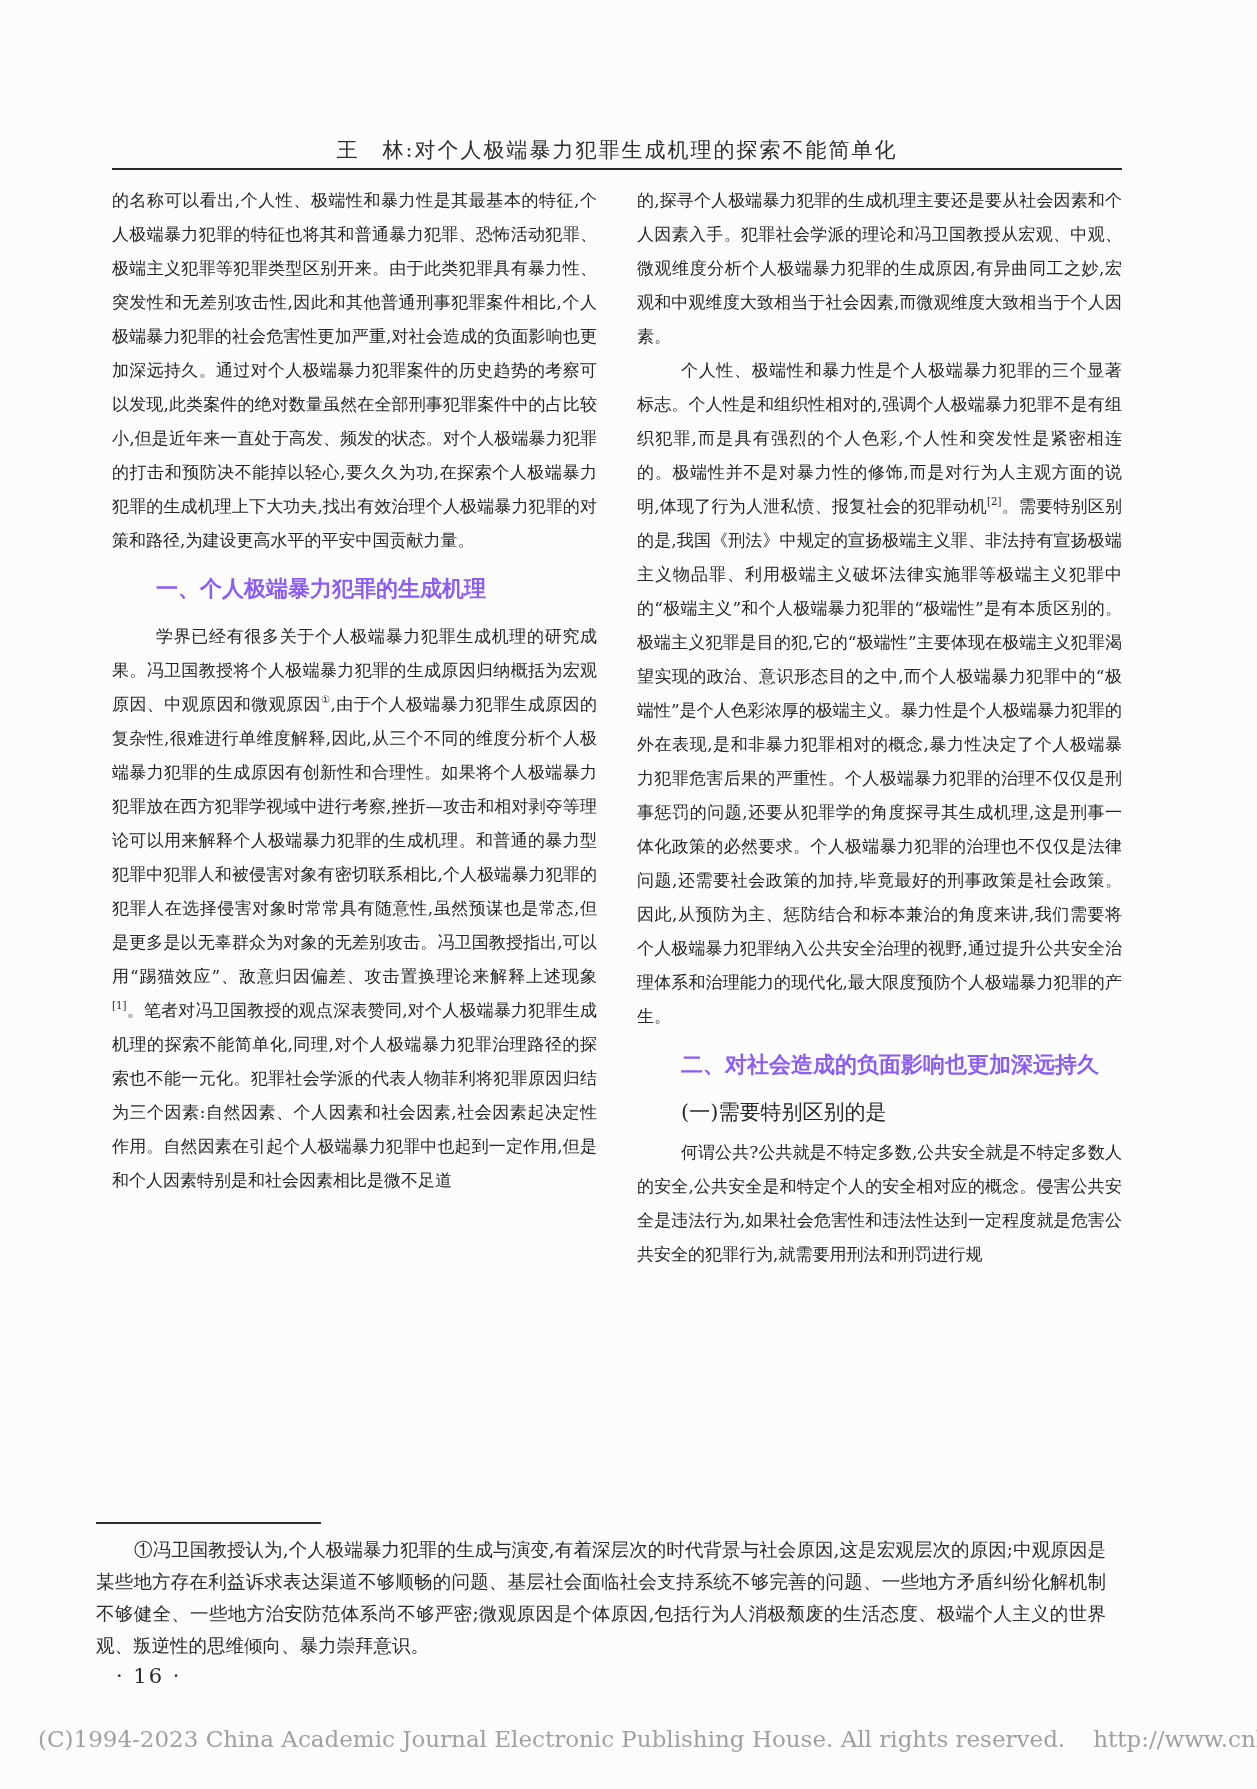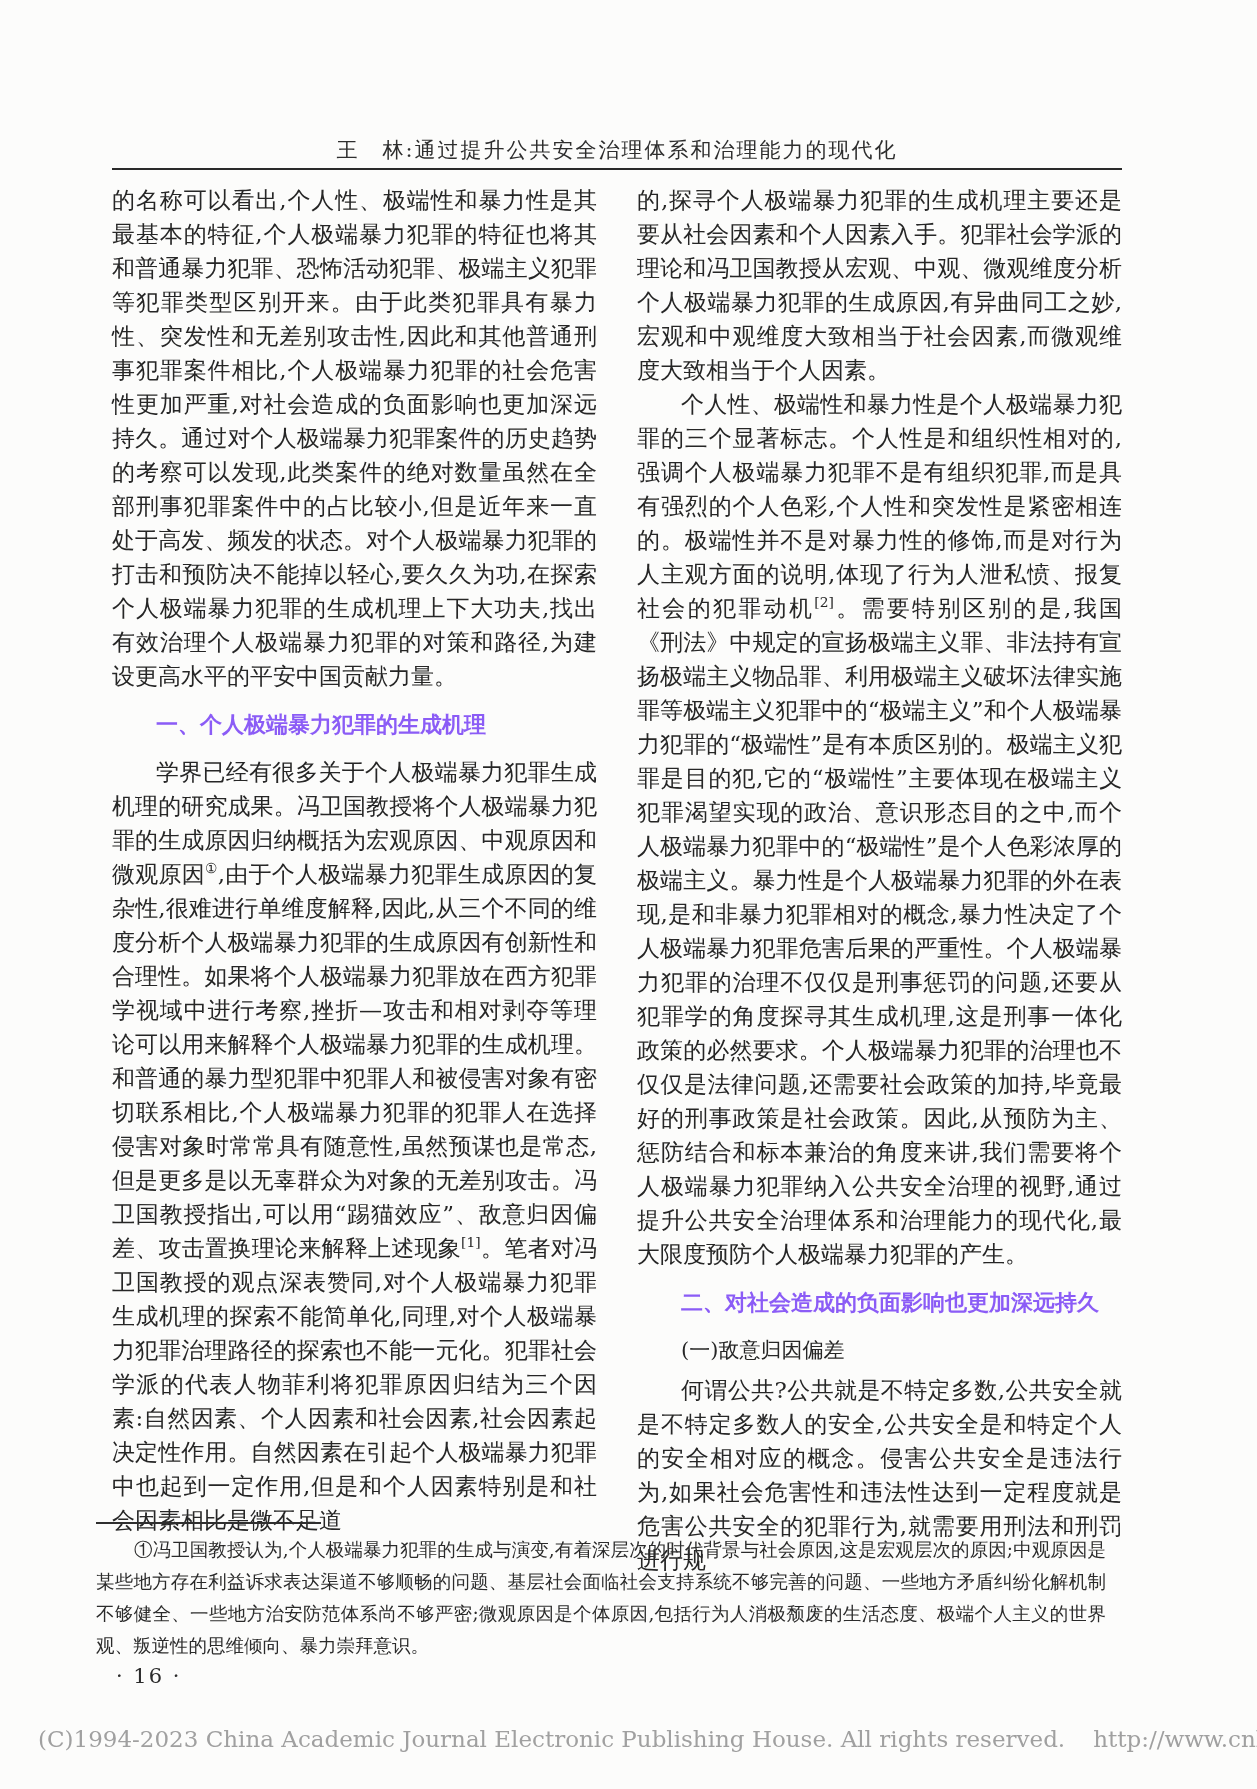--- a/index.html
+++ b/index.html
@@ -19,21 +19,21 @@
   .head-rule{
     position:absolute;top:168px;left:112px;width:1010px;height:2px;
     background:#2a2a2a;
   }
   .columns{
     position:absolute;top:183px;left:112px;width:1010px;
     display:flex;gap:40px;align-items:flex-start;
   }
   .col{width:485px;}
   .para{
-    margin:0;font-size:23px;line-height:34px;
+    margin:0;font-size:17px;line-height:34px;
     text-align:justify;color:#262626;
   }
   .para.indent{text-indent:44px;}
   .para sup{
     font-size:0.6em;line-height:0;vertical-align:super;
   }
   .sec-heading{
     font-family:"DejaVu Sans","Liberation Sans",sans-serif;
     font-weight:bold;font-size:22px;line-height:34px;
     margin:15px 0 13px 0;padding-left:44px;color:#8b5cf6;
@@ -58,37 +58,37 @@
     position:absolute;top:1726px;left:38px;width:1180px;
     font-size:23px;color:#a0a0a0;white-space:nowrap;
   }
   .footer .footer-url{margin-left:28px;}
 </style>
 </head>
 <body>
 
 <div class="page">
 
-  <div class="running-head">王　林:通过提升公共安全治理体系和治理能力的现代化</div>
+  <div class="running-head">王　林:对个人极端暴力犯罪生成机理的探索不能简单化</div>
 
   <div class="head-rule"></div>
 
   <div class="columns">
 
     <div class="col">
       <p class="para"><span>的名称可以看出,个人性、极端性和暴力性是其最基本的特征,个人极端暴力犯罪的特征也将其和普通暴力犯罪、恐怖活动犯罪、极端主义犯罪等犯罪类型区别开来。由于此类犯罪具有暴力性、突发性和无差别攻击性,因此和其他普通刑事犯罪案件相比,个人极端暴力犯罪的社会危害性更加严重,对社会造成的负面影响也更加深远持久。通过对个人极端暴力犯罪案件的历史趋势的考察可以发现,此类案件的绝对数量虽然在全部刑事犯罪案件中的占比较小,但是近年来一直处于高发、频发的状态。对个人极端暴力犯罪的打击和预防决不能掉以轻心,要久久为功,在探索个人极端暴力犯罪的生成机理上下大功夫,找出有效治理个人极端暴力犯罪的对策和路径,为建设更高水平的平安中国贡献力量。</span></p>
       <h2 class="sec-heading">一、个人极端暴力犯罪的生成机理</h2>
       <p class="para indent"><span>学界已经有很多关于个人极端暴力犯罪生成机理的研究成果。冯卫国教授将个人极端暴力犯罪的生成原因归纳概括为宏观原因、中观原因和微观原因</span><sup>①</sup><span>,由于个人极端暴力犯罪生成原因的复杂性,很难进行单维度解释,因此,从三个不同的维度分析个人极端暴力犯罪的生成原因有创新性和合理性。如果将个人极端暴力犯罪放在西方犯罪学视域中进行考察,挫折—攻击和相对剥夺等理论可以用来解释个人极端暴力犯罪的生成机理。和普通的暴力型犯罪中犯罪人和被侵害对象有密切联系相比,个人极端暴力犯罪的犯罪人在选择侵害对象时常常具有随意性,虽然预谋也是常态,但是更多是以无辜群众为对象的无差别攻击。冯卫国教授指出,可以用“踢猫效应”、敌意归因偏差、攻击置换理论来解释上述现象</span><sup>[1]</sup><span>。笔者对冯卫国教授的观点深表赞同,对个人极端暴力犯罪生成机理的探索不能简单化,同理,对个人极端暴力犯罪治理路径的探索也不能一元化。犯罪社会学派的代表人物菲利将犯罪原因归结为三个因素:自然因素、个人因素和社会因素,社会因素起决定性作用。自然因素在引起个人极端暴力犯罪中也起到一定作用,但是和个人因素特别是和社会因素相比是微不足道</span></p>
     </div>
 
     <div class="col">
       <p class="para"><span>的,探寻个人极端暴力犯罪的生成机理主要还是要从社会因素和个人因素入手。犯罪社会学派的理论和冯卫国教授从宏观、中观、微观维度分析个人极端暴力犯罪的生成原因,有异曲同工之妙,宏观和中观维度大致相当于社会因素,而微观维度大致相当于个人因素。</span></p>
       <p class="para indent"><span>个人性、极端性和暴力性是个人极端暴力犯罪的三个显著标志。个人性是和组织性相对的,强调个人极端暴力犯罪不是有组织犯罪,而是具有强烈的个人色彩,个人性和突发性是紧密相连的。极端性并不是对暴力性的修饰,而是对行为人主观方面的说明,体现了行为人泄私愤、报复社会的犯罪动机</span><sup>[2]</sup><span>。需要特别区别的是,我国《刑法》中规定的宣扬极端主义罪、非法持有宣扬极端主义物品罪、利用极端主义破坏法律实施罪等极端主义犯罪中的“极端主义”和个人极端暴力犯罪的“极端性”是有本质区别的。极端主义犯罪是目的犯,它的“极端性”主要体现在极端主义犯罪渴望实现的政治、意识形态目的之中,而个人极端暴力犯罪中的“极端性”是个人色彩浓厚的极端主义。暴力性是个人极端暴力犯罪的外在表现,是和非暴力犯罪相对的概念,暴力性决定了个人极端暴力犯罪危害后果的严重性。个人极端暴力犯罪的治理不仅仅是刑事惩罚的问题,还要从犯罪学的角度探寻其生成机理,这是刑事一体化政策的必然要求。个人极端暴力犯罪的治理也不仅仅是法律问题,还需要社会政策的加持,毕竟最好的刑事政策是社会政策。因此,从预防为主、惩防结合和标本兼治的角度来讲,我们需要将个人极端暴力犯罪纳入公共安全治理的视野,通过提升公共安全治理体系和治理能力的现代化,最大限度预防个人极端暴力犯罪的产生。</span></p>
       <h2 class="sec-heading">二、对社会造成的负面影响也更加深远持久</h2>
-      <h3 class="sub-heading">(一)敌意归因偏差</h3>
+      <h3 class="sub-heading">(一)需要特别区别的是</h3>
       <p class="para indent"><span>何谓公共?公共就是不特定多数,公共安全就是不特定多数人的安全,公共安全是和特定个人的安全相对应的概念。侵害公共安全是违法行为,如果社会危害性和违法性达到一定程度就是危害公共安全的犯罪行为,就需要用刑法和刑罚进行规</span></p>
     </div>
 
   </div>
 
   <div class="footnote">
     <div class="footnote-rule"></div>
     <p class="footnote-text">①冯卫国教授认为,个人极端暴力犯罪的生成与演变,有着深层次的时代背景与社会原因,这是宏观层次的原因;中观原因是某些地方存在利益诉求表达渠道不够顺畅的问题、基层社会面临社会支持系统不够完善的问题、一些地方矛盾纠纷化解机制不够健全、一些地方治安防范体系尚不够严密;微观原因是个体原因,包括行为人消极颓废的生活态度、极端个人主义的世界观、叛逆性的思维倾向、暴力崇拜意识。</p>
   </div>
 

